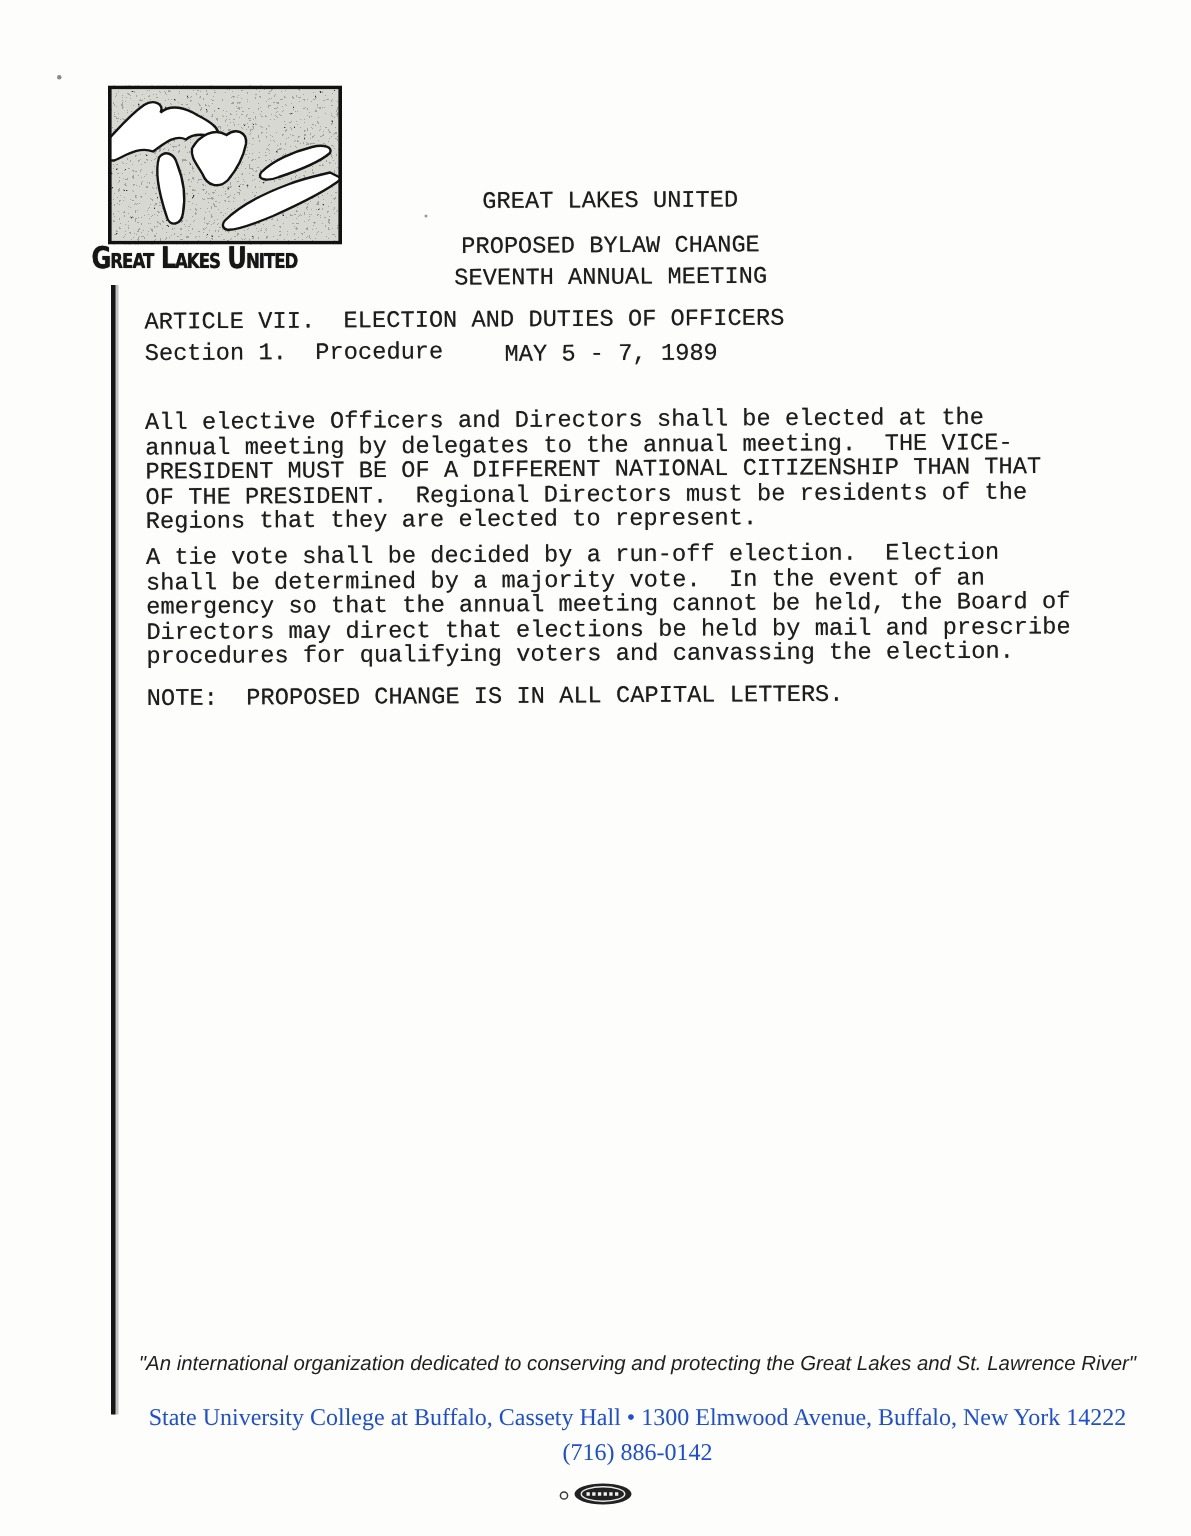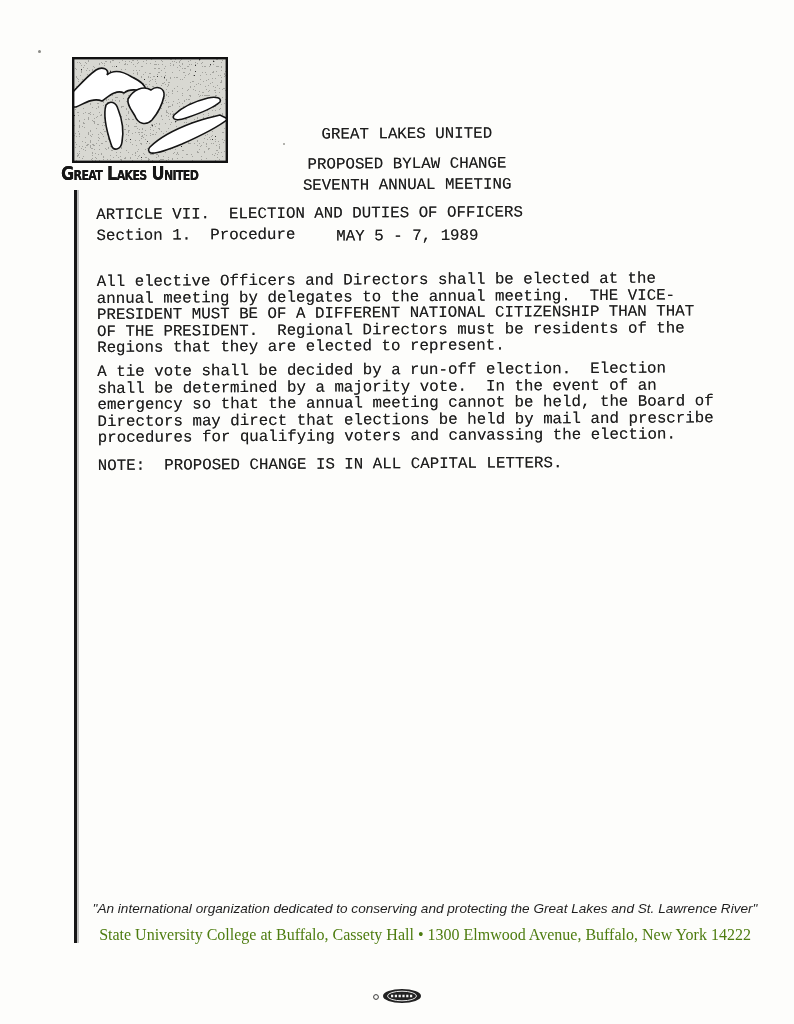--- a/index.html
+++ b/index.html
@@ -58,21 +58,21 @@
   
   .footer{position:absolute;left:55px;width:740px;text-align:center;color:#141414;}
   .tagline{
     top:901px;
     font-family:"Liberation Sans",sans-serif;
     font-style:italic;font-size:13.6px;line-height:16px;
     color:#1f1f1f;
   }
   .serifline{
     font-family:"Liberation Serif","DejaVu Serif",serif;
-    font-size:16px;line-height:19px;color:#4d7c0f;
+    font-size:16px;line-height:19px;color:#1d4ed8;margin-top:11px;
   }
   .pos-us{top:925px;}
   .pos-phone{top:948px;}
   .pos-ca{top:969px;}
   .bug-wrap{position:absolute;left:0;top:988px;width:794px;text-align:center;}
   .artifact{position:absolute;border-radius:50%;background:#8a8a86;}
   .dot1{left:38px;top:50px;width:3px;height:3px;}
   .dot2{left:283px;top:143px;width:2px;height:2px;background:#9a9a95;}
 </style>
 </head>
@@ -127,20 +127,21 @@
     <div class="mono pos-para2">A tie vote shall be decided by a run-off election.  Election
 shall be determined by a majority vote.  In the event of an
 emergency so that the annual meeting cannot be held, the Board of
 Directors may direct that elections be held by mail and prescribe
 procedures for qualifying voters and canvassing the election.</div>
     <div class="mono pos-note">NOTE:  PROPOSED CHANGE IS IN ALL CAPITAL LETTERS.</div>
   </div>
 
   <div class="footer tagline">"An international organization dedicated to conserving and protecting the Great Lakes and St. Lawrence River"</div>
   <div class="footer serifline pos-us">State University College at Buffalo, Cassety Hall • 1300 Elmwood Avenue, Buffalo, New York 14222</div>
+  <div class="footer serifline pos-phone">(716) 886-0142</div>
 
   <div class="bug-wrap">
     <svg width="54" height="16" viewBox="0 0 54 16" xmlns="http://www.w3.org/2000/svg">
       <circle cx="6" cy="9" r="2.4" fill="none" stroke="#3a3a3a" stroke-width="1"></circle>
       <ellipse cx="32" cy="8" rx="19" ry="7" fill="#222"></ellipse>
       <ellipse cx="32" cy="8" rx="14.5" ry="4.8" fill="none" stroke="#e8e8e8" stroke-width="1"></ellipse>
       <path d="M21,8 h22" stroke="#f2f2f2" stroke-width="2.4" stroke-dasharray="2.2 1.6"></path>
     </svg>
   </div>
 

